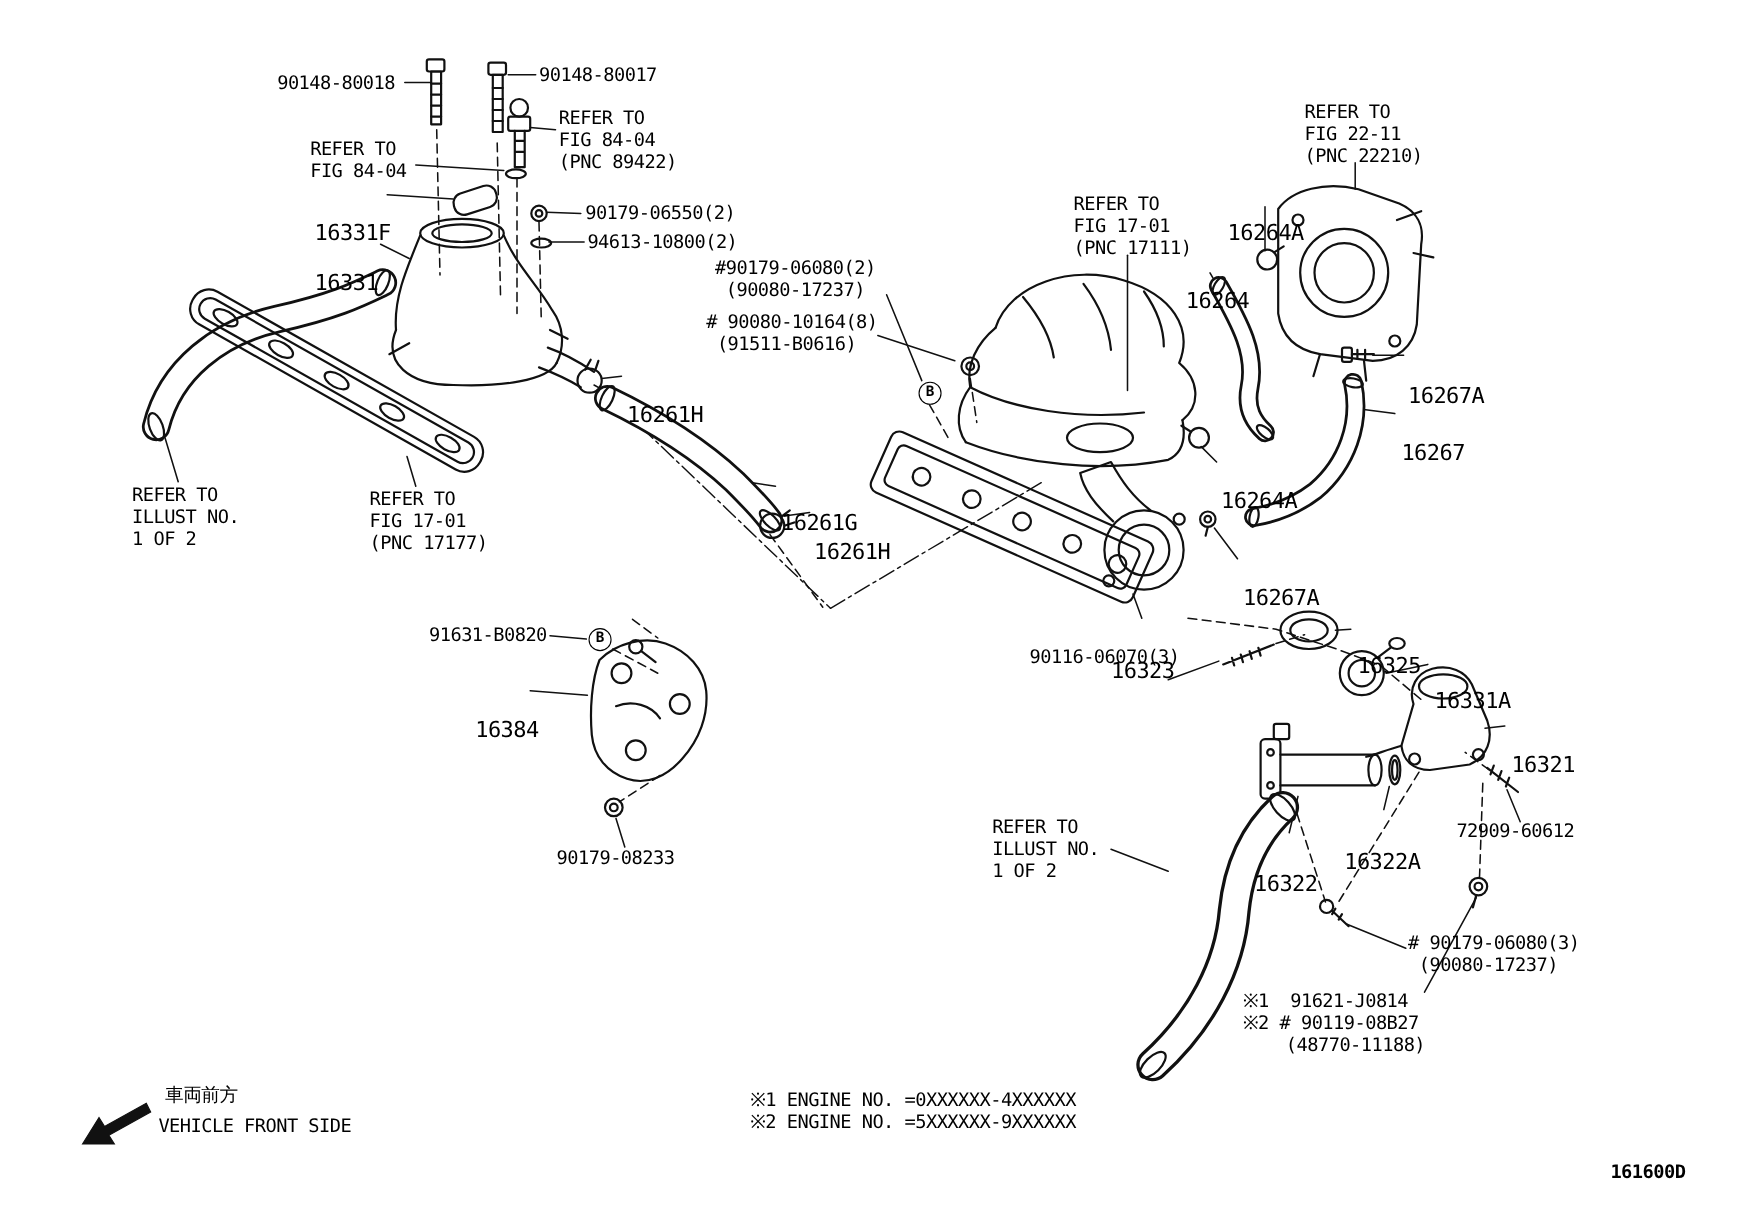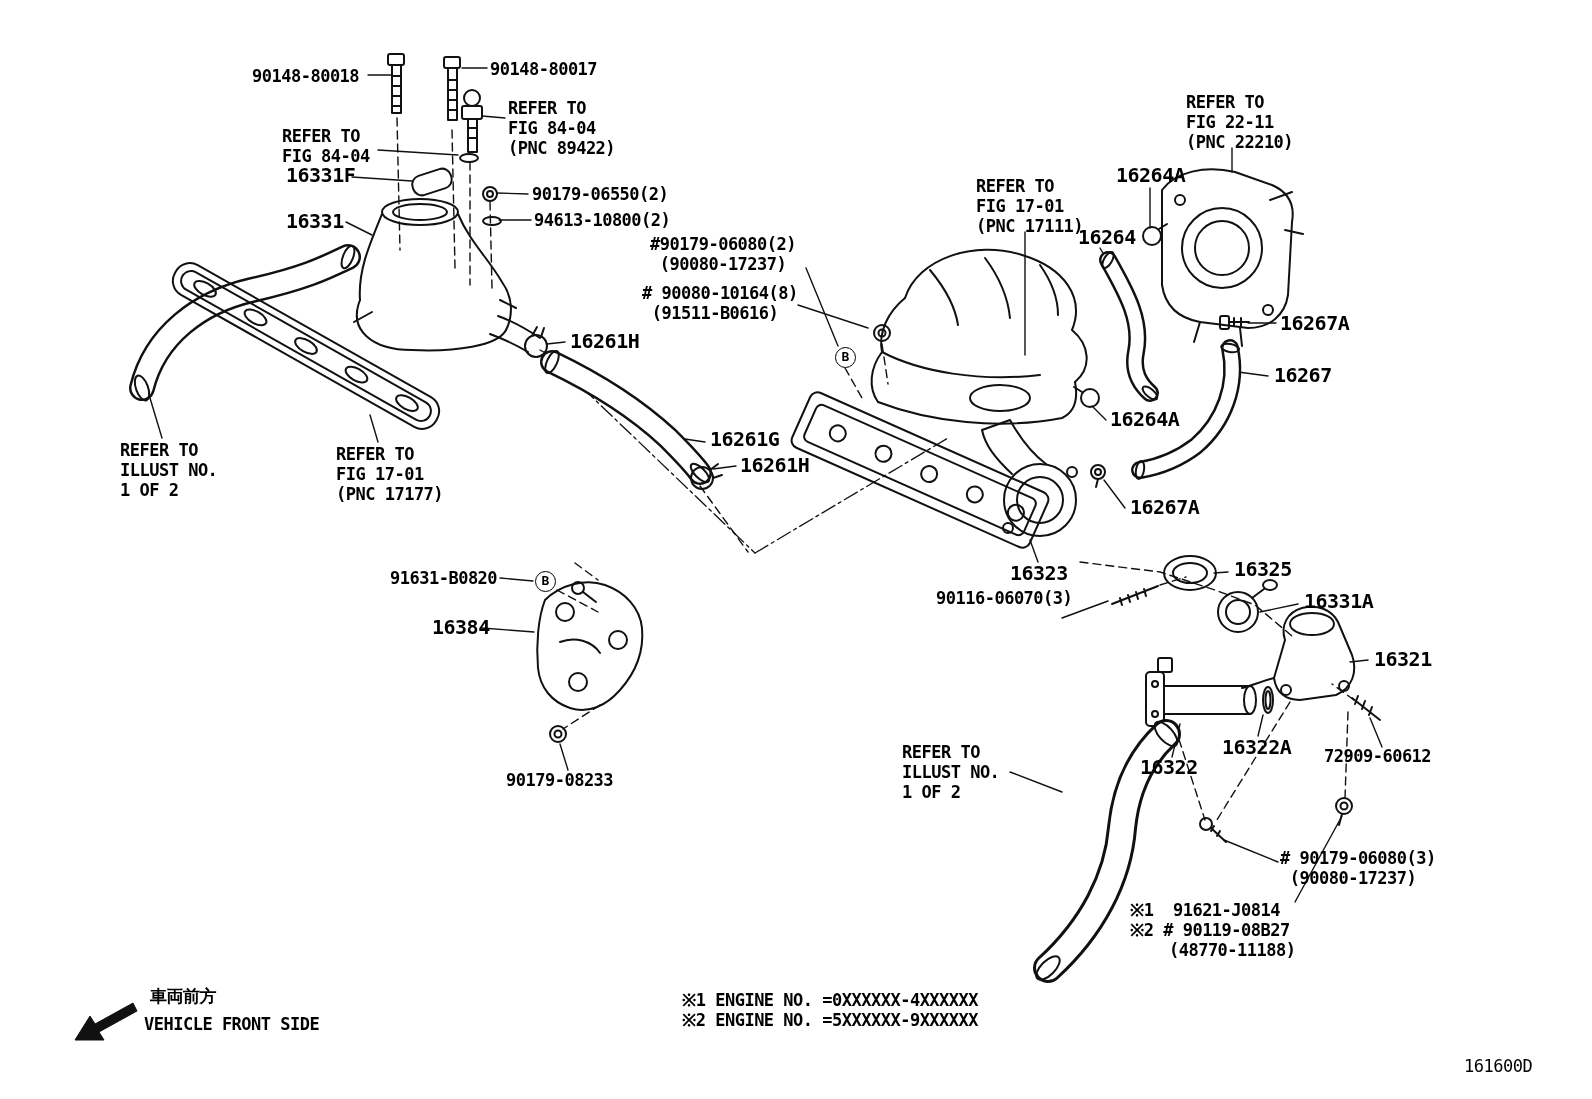--- a/index.html
+++ b/index.html
@@ -1,26 +1,26 @@
 <!DOCTYPE html>
 <html><head>
 <meta charset="utf-8">
 <style>
   * { margin:0; padding:0; box-sizing:border-box; }
   html,body { width:1592px; height:1099px; background:#fff; overflow:hidden;
               font-family:"DejaVu Sans Mono","Liberation Mono",monospace; color:#000; }
   #diagram { position:relative; width:1592px; height:1099px; background:#fff; }
   #artwork { position:absolute; left:0; top:0; }
-  .lbl { position:absolute; font-weight:bold; font-size:17px; line-height:20px;
+  .lbl { position:absolute; font-weight:normal; font-size:17px; line-height:20px;
          white-space:pre; letter-spacing:-0.5px; }
-  .lbl.big { font-size:20px; line-height:22px; }
+  .lbl.big { font-size:20px; line-height:22px;margin-top:36px; }
   .circle-letter { position:absolute; width:21px; height:21px; border:1.7px solid #000;
          border-radius:50%; font-size:13px; font-weight:bold; text-align:center;
          line-height:18px; background:#fff; }
-  .code { position:absolute; font-size:17px; font-weight:normal; letter-spacing:-0.5px; }
+  .code { position:absolute; font-size:17px; font-weight:bold; letter-spacing:-0.5px; }
 </style>
 </head>
 <body>
 
 <div id="diagram">
 
   <svg id="artwork" width="1592" height="1099" viewBox="0 0 1592 1099">
     <g stroke="#111" fill="none" stroke-width="2" stroke-linecap="round" stroke-linejoin="round">
 
       <g stroke-width="1.4">

